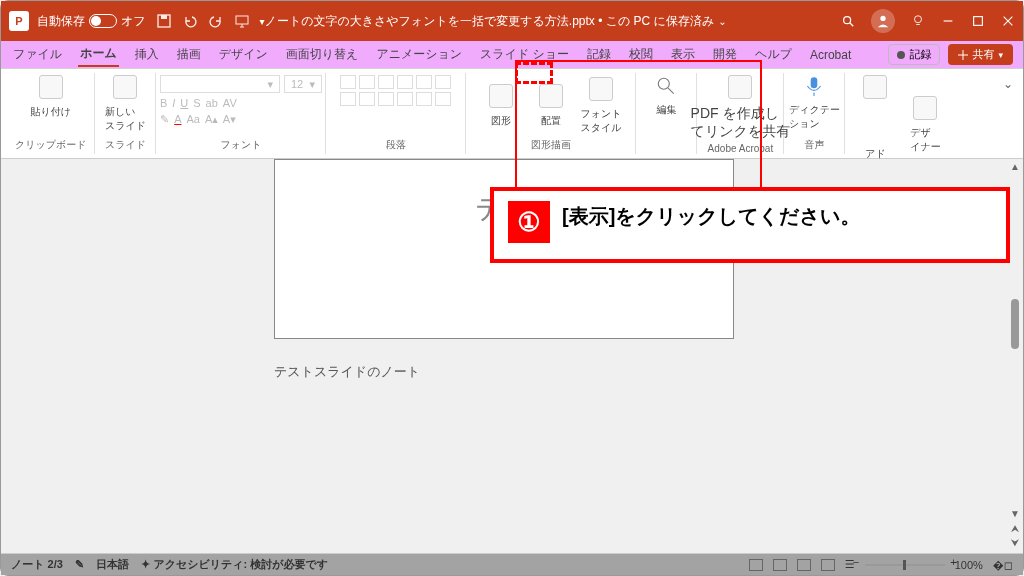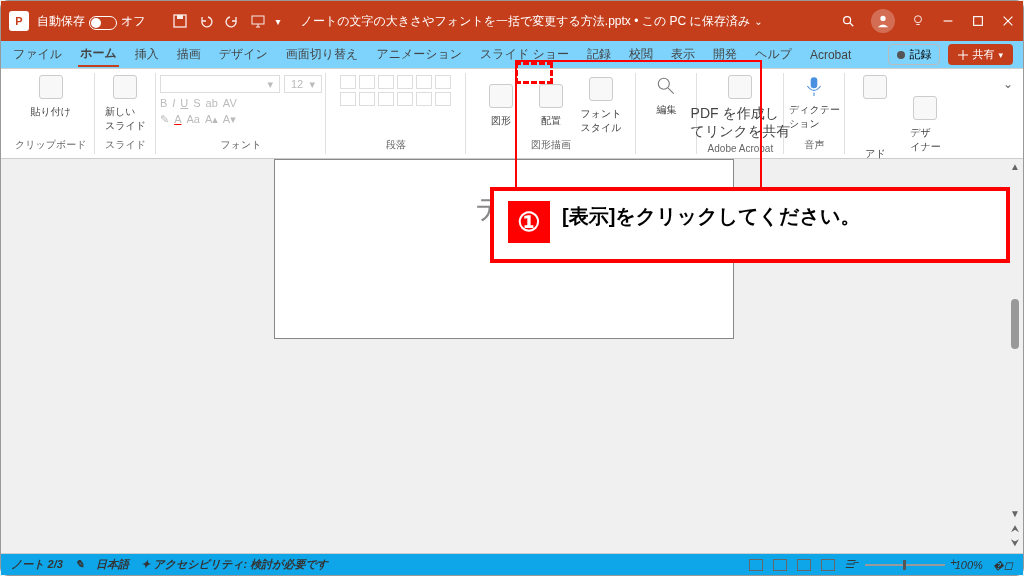--- a/index.html
+++ b/index.html
@@ -2,32 +2,32 @@
 <html><head>
 <meta charset="utf-8">
 <style>
 * { margin: 0; padding: 0; box-sizing: border-box; font-family: "Yu Gothic UI", "Meiryo", sans-serif; }
 body { width: 1024px; height: 576px; background: #f0f0f0; overflow: hidden; position: relative; }
 .window { width: 1024px; height: 576px; background: #fff; border: 1px solid #999; border-radius: 8px; display: flex; flex-direction: column; }
 
 
 .titlebar { height: 40px; background: #C43E1C; display: flex; align-items: center; padding: 0 8px; color: #fff; font-size: 12px; }
 .app-icon { width: 20px; height: 20px; background: #fff; border-radius: 3px; display: flex; align-items: center; justify-content: center; color: #C43E1C; font-weight: bold; font-size: 11px; margin-right: 8px; }
-.autosave { display: flex; align-items: flex-end; gap: 4px; margin-right: 26px; }
+.autosave { display: flex; align-items: center; gap: 4px; margin-right: 10px; }
 .toggle { width: 28px; height: 14px; border: 1px solid #fff; border-radius: 7px; position: relative; }
 .toggle::after { content: ""; position: absolute; left: 1px; top: 1px; width: 10px; height: 10px; background: #fff; border-radius: 50%; }
 .qat { display: flex; gap: 10px; align-items: center; }
 .qat-icon { width: 16px; height: 16px; opacity: 0.9; }
-.titlebar .filename { margin-left: 20px; font-size: 12px; }
+.titlebar .filename { font-size: 12px; }
 .titlebar-right { margin-left: auto; display: flex; align-items: center; gap: 16px; }
 .titlebar-right .win-btn { width: 14px; height: 14px; }
 .avatar { width: 24px; height: 24px; border-radius: 50%; background: rgba(255,255,255,0.25); display:flex; align-items:center; justify-content:center; }
 
 
-.tabs { height: 28px; display: flex; align-items: center; padding: 0 10px; gap: 14px; font-size: 12px; background: #7dd3fc; border-bottom: 1px solid #d0d0d0; position: relative; }
+.tabs { height: 28px; display: flex; align-items: center; padding: 0 10px; gap: 14px; font-size: 12px; background: #f0abfc; border-bottom: 1px solid #d0d0d0; position: relative; }
 .tab { color: #444; padding: 3px 2px; cursor: pointer; }
 .tab.active { font-weight: bold; border-bottom: 2px solid #C43E1C; }
 .tabs-right { margin-left: auto; display: flex; gap: 8px; align-items: center; }
 .rec-btn { border: 1px solid #bbb; border-radius: 4px; padding: 2px 8px; font-size: 11px; display:flex; align-items:center; gap:4px; }
 .rec-dot { width:8px; height:8px; border-radius:50%; background:#555; }
 .share-btn { background: #C43E1C; color: #fff; border-radius: 4px; padding: 3px 10px; font-size: 11px; display:flex; align-items:center; gap:4px; }
 
 
 .ribbon { height: 90px; background: #fff; border-bottom: 1px solid #ccc; display: flex; padding: 4px 6px; }
 .group { border-right: 1px solid #e0e0e0; padding: 2px 8px; display: flex; flex-direction: column; align-items: center; justify-content: space-between; font-size: 10px; color: #555; }
@@ -45,21 +45,21 @@
 .workarea { flex: 1; background: #f0f0f0; display: flex; position: relative; overflow: hidden; }
 .canvas { flex: 1; display: flex; flex-direction: column; align-items: center; padding-top: 0; }
 .slide { width: 460px; height: 180px; background: #fff; border: 1px solid #888; position: relative; margin-top: 0; display:flex; align-items:flex-start; justify-content:center; padding-top:30px; }
 .slide-text { font-size: 28px; color: #888; }
 .note-text { width: 460px; margin-top: 24px; font-size: 13px; color: #555; text-align: left; }
 .scroll-track { width: 16px; background: #f0f0f0; display:flex; flex-direction:column; align-items:center; justify-content:flex-start; padding-top:6px; gap:2px; position:relative; }
 .scroll-thumb { position:absolute; top:140px; width:8px; height:50px; background:#999; border-radius:4px; }
 .scroll-arrow { font-size:10px; color:#666; position:absolute; }
 
 
-.statusbar { height: 22px; border-top: 1px solid #ccc; background: #0ea5e9; display: flex; align-items: center; padding: 0 10px; font-size: 11px; color: #333; font-weight: bold; gap: 12px; font-style: italic; }
+.statusbar { height: 22px; border-top: 1px solid #ccc; background: #a3a3a3; display: flex; align-items: center; padding: 0 10px; font-size: 11px; color: #333; font-weight: bold; gap: 12px; }
 .statusbar .right { margin-left: auto; display:flex; align-items:center; gap:10px; font-weight:normal; }
 .view-ico { width:14px; height:12px; border:1px solid #666; }
 .zoom-slider { width:80px; height:2px; background:#999; position:relative; }
 .zoom-slider::before { content:"−"; position:absolute; left:-12px; top:-8px; }
 .zoom-slider::after { content:"+"; position:absolute; right:-12px; top:-8px; }
 .zoom-handle { position:absolute; left:38px; top:-4px; width:3px; height:10px; background:#555; }
 
 
 .callout-border1 { position:absolute; left:515px; top:60px; width:247px; height:130px; border:2px solid red; pointer-events:none; z-index:5; }
 .dashed-box { position:absolute; left:515px; top:62px; width:38px; height:22px; border:3px dashed red; z-index:6; }
@@ -289,20 +289,21 @@
     <div style="margin-left:auto; display:flex; align-items:flex-start; padding:4px;">
       <span style="font-size:12px;color:#666;">⌄</span>
     </div>
   </div>
 
   <div class="workarea">
     <div class="canvas">
       <div class="slide">
         <span class="slide-text">テス</span>
       </div>
+      <div class="note-text">テストスライドのノート</div>
     </div>
     <div class="scroll-track">
       <span class="scroll-arrow" style="top:2px;">▲</span>
       <div class="scroll-thumb"></div>
       <span class="scroll-arrow" style="bottom:34px;">▼</span>
       <span class="scroll-arrow" style="bottom:18px;">⮝</span>
       <span class="scroll-arrow" style="bottom:4px;">⮟</span>
     </div>
   </div>
 

